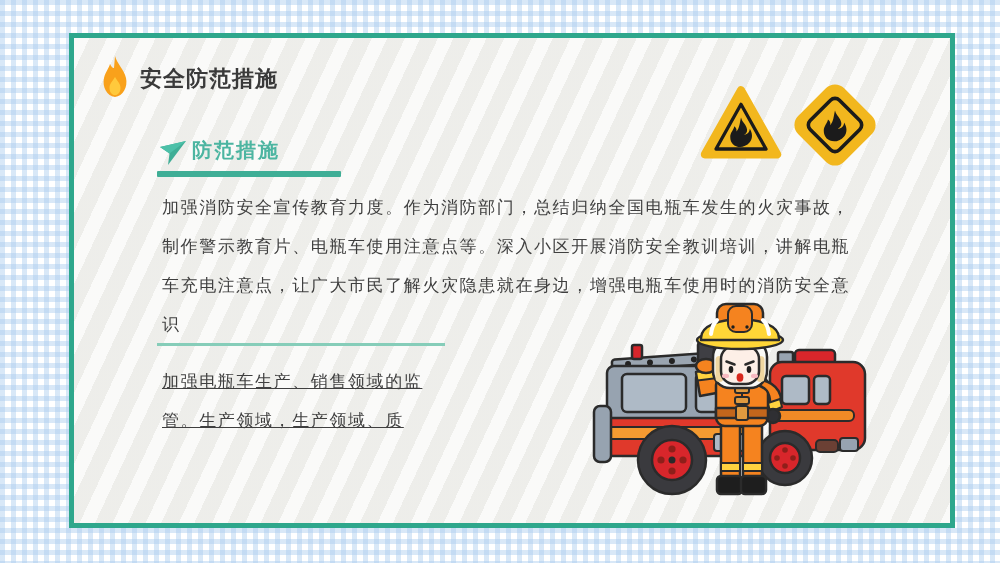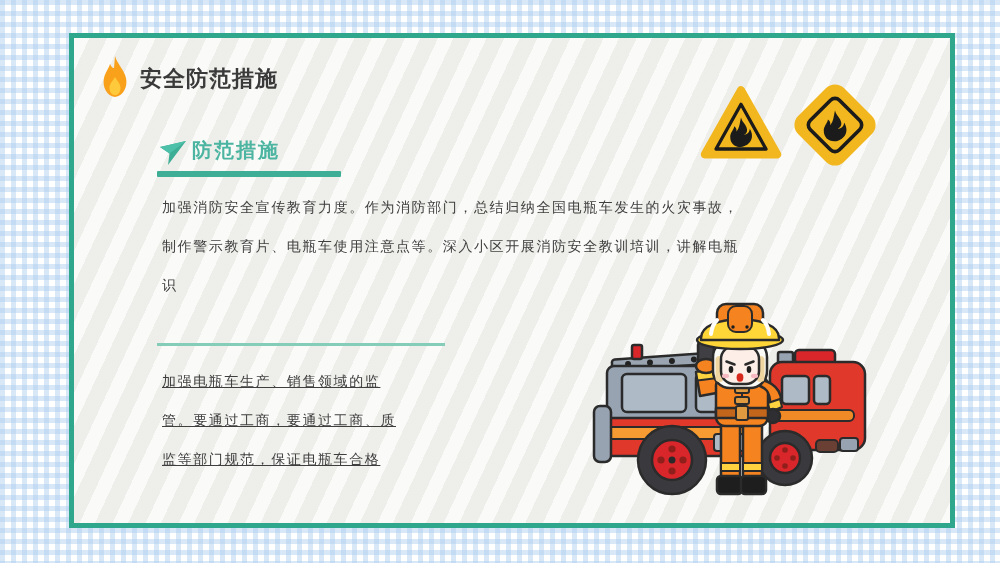--- a/index.html
+++ b/index.html
@@ -30,21 +30,21 @@
   }
   .title-flame{left:26px;top:16px;width:30px;height:46px;}
   .arrow-ic{left:85px;top:102px;width:28px;height:26px;}
   .section-title{
     left:118px;top:99px;font-size:20px;font-weight:bold;color:#4CB5A1;
     letter-spacing:2px;
   }
   .underline-bar{
     left:83px;top:133px;width:184px;height:6px;background:#3FAE96;border-radius:1px;
   }
-  .para{color:#3f3f3f;font-size:14px;letter-spacing:1.6px;}
+  .para{color:#3f3f3f;font-size:17px;letter-spacing:1.6px;}
   .para .ln{height:39px;line-height:39px;white-space:nowrap;}
   .para1{left:88px;top:150px;}
   .divider{left:83px;top:305px;width:288px;height:3px;background:#86CDB9;}
   .para2{left:88px;top:324px;text-decoration:underline;}
   .sign-triangle{left:626px;top:46px;width:82px;height:80px;}
   .sign-diamond{left:716px;top:42px;width:90px;height:90px;}
   .illustration{left:518px;top:262px;width:280px;height:200px;}
 </style>
 </head>
 <body>
@@ -61,29 +61,29 @@
     <svg class="abs arrow-ic" viewBox="0 0 28 26">
       <path d="M1,7 L27,1 L9,25 L10.5,13.5 Z" fill="#3FAE96"></path>
       <path d="M1,7 L27,1 L10.5,13.5 Z" fill="#4CC0A8"></path>
     </svg>
     <div class="abs section-title">防范措施</div>
     <div class="abs underline-bar"></div>
 
     <div class="abs para para1">
       <div class="ln">加强消防安全宣传教育力度。作为消防部门，总结归纳全国电瓶车发生的火灾事故，</div>
       <div class="ln">制作警示教育片、电瓶车使用注意点等。深入小区开展消防安全教训培训，讲解电瓶</div>
+      <div class="ln">车充电注意点，让广大市民了解火灾隐患就在身边，增强电瓶车使用时的消防安全意</div>
       <div class="ln">识</div>
     </div>
 
     <div class="abs divider"></div>
 
     <div class="abs para para2">
       <div class="ln">加强电瓶车生产、销售领域的监</div>
-      <div class="ln">管。要通过工商，要通过工商、质</div>
-      <div class="ln">监等部门规范，保证电瓶车合格</div>
+      <div class="ln">管。生产领域，生产领域、质</div>
     </div>
 
     <svg class="abs sign-triangle" viewBox="0 0 100 94">
       <path d="M50,6 L94,84 L6,84 Z" fill="#F2B71E" stroke="#F2B71E" stroke-width="10" stroke-linejoin="round"></path>
       <path d="M50,23 L80.5,77.5 L19.5,77.5 Z" fill="none" stroke="#1b1b1b" stroke-width="4" stroke-linejoin="round"></path>
       <path transform="translate(50,57) scale(0.82)" fill="#1b1b1b" d="M0,-22 C2,-14 8,-12 9,-4 C9.5,0 7,3 4,4 C9,4 13,0 13,-5 C17,1 18,9 13,15 C9,20 3,22 -1,22 C-10,22 -16,16 -16,7 C-16,0 -11,-3 -10,-9 C-7,-7 -6,-4 -7,-1 C-2,-6 -2,-14 0,-22 Z"></path>
     </svg>
     <svg class="abs sign-diamond" viewBox="0 0 100 100">
       <rect x="18" y="18" width="64" height="64" rx="10" transform="rotate(45 50 50)" fill="#F2B71E" stroke="#F2B71E" stroke-width="8" stroke-linejoin="round"></rect>
       <rect x="27" y="27" width="46" height="46" rx="7" transform="rotate(45 50 50)" fill="none" stroke="#1b1b1b" stroke-width="4"></rect>

